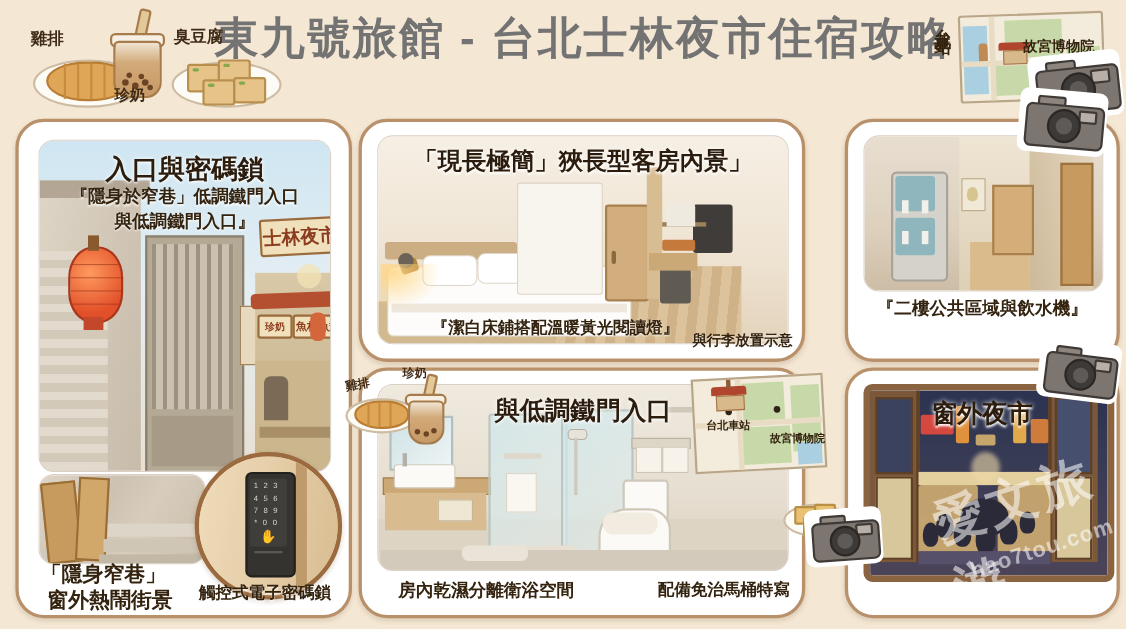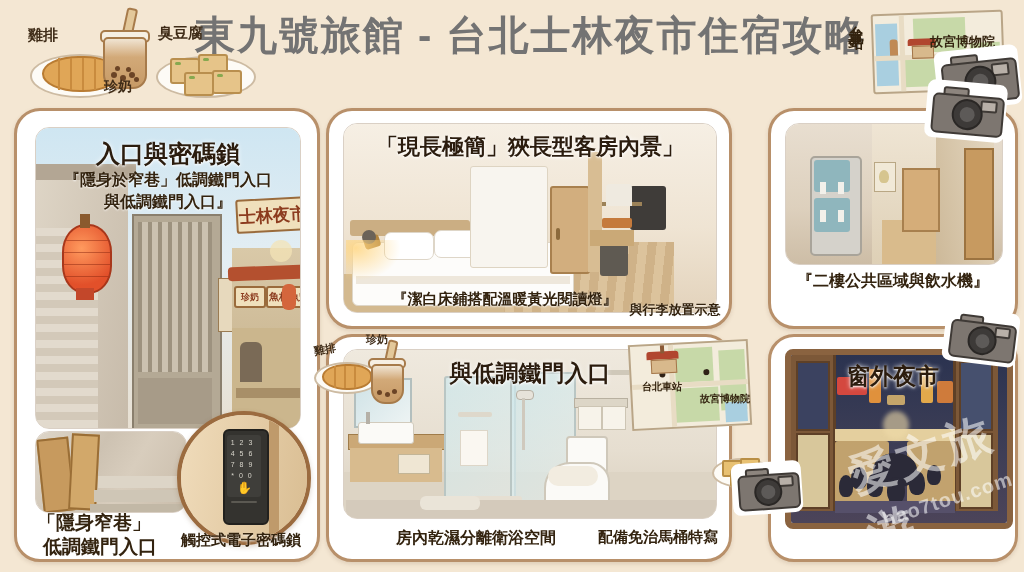--- a/index.html
+++ b/index.html
@@ -265,21 +265,21 @@
         <span><span>1</span><span>2</span><span>3</span></span><br>
         <span><span>4</span><span>5</span><span>6</span></span><br>
         <span><span>7</span><span>8</span><span>9</span></span><br>
         <span><span>*</span><span>0</span><span>0</span></span>
       </div>
       <div style="position:absolute;left:56px;top:66px;width:14px;height:14px;color:#cfccc3;font-size:12px;text-align:center;line-height:14px;">✋</div>
       <div class="rect" style="left:50px;top:86px;width:26px;height:2px;background:#5b5952;border-radius:2px;"></div>
     </div>
 
     <div class="cap" style="left:2px;top:400px;width:150px;font-size:19px;">「隱身窄巷」</div>
-    <div class="cap" style="left:4px;top:424px;width:158px;font-size:19px;">低調鐵門入口</div>
+    <div class="cap" style="left:4px;top:424px;width:158px;font-size:19px;">窗外熱鬧街景</div>
     <div class="cap" style="left:4px;top:448px;width:158px;font-size:19px;">與密碼鎖入口</div>
     <div class="cap" style="left:150px;top:420px;width:148px;font-size:15px;">觸控式電子密碼鎖</div>
   </div>
 
   <div class="panel" style="left:326px;top:108px;width:400px;height:215px;">
     <div class="photo" style="left:14px;top:12px;width:372px;height:188px;">
       <div class="roomwall"></div>
 
       <div class="rect" style="left:150px;top:118px;width:180px;height:70px;background:repeating-linear-gradient(96deg,#dcc39c 0 9px,#cfb288 9px 18px);"></div>
       <div class="rect" style="left:0;top:150px;width:160px;height:38px;background:#d3b98f;"></div>
@@ -372,21 +372,21 @@
 
       <div class="rect" style="left:222px;top:86px;width:38px;height:34px;background:#fbfaf7;border:2px solid #cfc8ba;border-radius:4px;"></div>
       <div class="rect" style="left:200px;top:112px;width:62px;height:50px;background:#fbfaf7;border:2px solid #cfc8ba;border-radius:26px 20px 12px 12px;"></div>
       <div class="rect" style="left:204px;top:116px;width:50px;height:20px;background:#f2ece0;border-radius:20px;"></div>
       <div class="rect" style="left:2px;top:150px;width:372px;height:18px;background:#d4cabb;"></div>
       <div class="rect" style="left:76px;top:146px;width:60px;height:14px;background:#eae4d8;border-radius:6px;"></div>
       <div class="panel-title" style="left:0;top:8px;width:372px;font-size:23px;">與低調鐵門入口</div>
     </div>
 
   </div>
-  <div class="cap" style="left:346px;top:528px;width:260px;font-size:16px;z-index:31;">房內乾濕分離衛浴空間</div>
+  <div class="cap" style="left:312px;top:528px;width:260px;font-size:16px;z-index:31;">房內乾濕分離衛浴空間</div>
   <div class="cap" style="left:578px;top:528px;width:160px;font-size:15px;z-index:31;">配備免治馬桶特寫</div>
 
   <div class="sticker" style="left:312px;top:352px;width:70px;height:42px;z-index:46;">
     <div class="plate" style="left:2px;top:10px;width:62px;height:28px;"></div>
     <div class="cutlet" style="left:10px;top:12px;width:46px;height:22px;">
       <i style="left:10px"></i>
         <i style="left:20px"></i>
         <i style="left:30px"></i>
     </div>
   </div>

